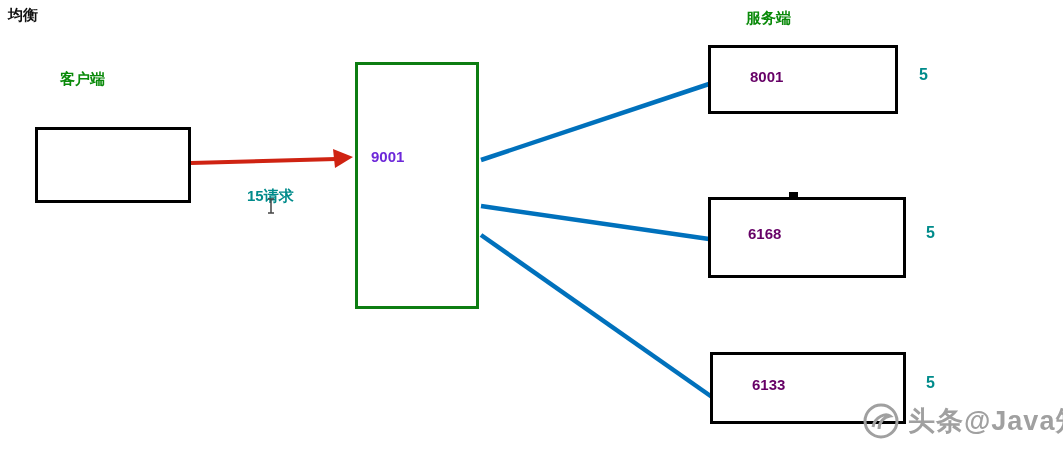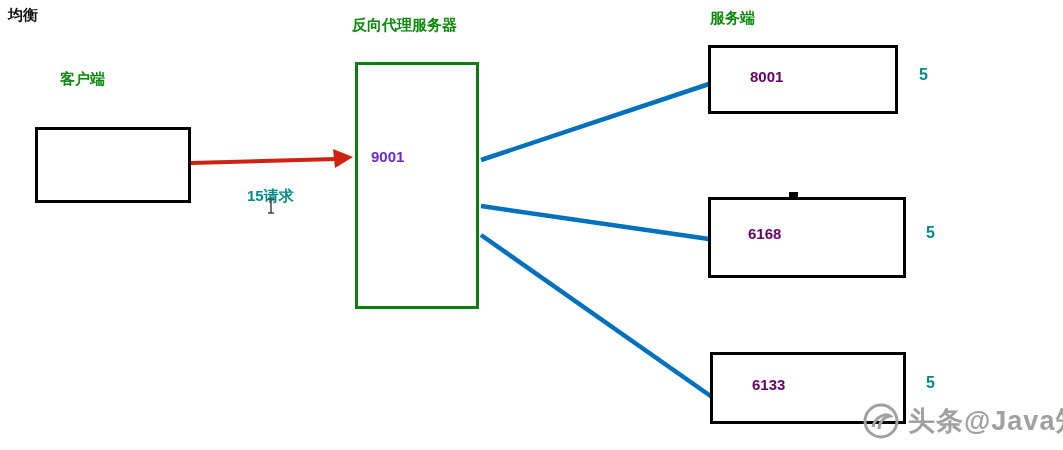--- a/index.html
+++ b/index.html
@@ -90,22 +90,21 @@
     <line x1="191" y1="163" x2="336" y2="159" stroke="#cf2312" stroke-width="4"></line>
     <polygon points="353,157 333,149 335,168" fill="#cf2312"></polygon>
 
     <line x1="481" y1="160" x2="709" y2="84" stroke="#0071bc" stroke-width="4.5"></line>
     <line x1="481" y1="206" x2="709" y2="239" stroke="#0071bc" stroke-width="4.5"></line>
     <line x1="481" y1="235" x2="712" y2="397" stroke="#0071bc" stroke-width="4.5"></line>
   </svg>
 
   <div class="label black" style="left:8px; top:6px;">均衡</div>
   <div class="label green" style="left:60px; top:70px;">客户端</div>
-  <div class="label green" style="left:352px; top:16px;">反向代理服务器</div>
-  <div class="label green" style="left:710px; top:9px;text-align:center;">服务端</div>
+  <div class="label green" style="left:746px; top:9px;text-align:center;">服务端</div>
   <div class="label teal" style="left:206px; top:187px;">15请求</div>
 
   <div class="box" style="left:35px; top:127px; width:156px; height:76px;"></div>
 
   <div class="box proxy-box" style="left:355px; top:62px; width:124px; height:247px;"></div>
   <div class="port proxy-port" style="left:371px; top:148px;">9001</div>
 
   <div class="box" style="left:708px; top:45px; width:190px; height:69px;"></div>
   <div class="port server-port" style="left:750px; top:68px;">8001</div>
   <div class="count" style="left:919px; top:66px;">5</div>

